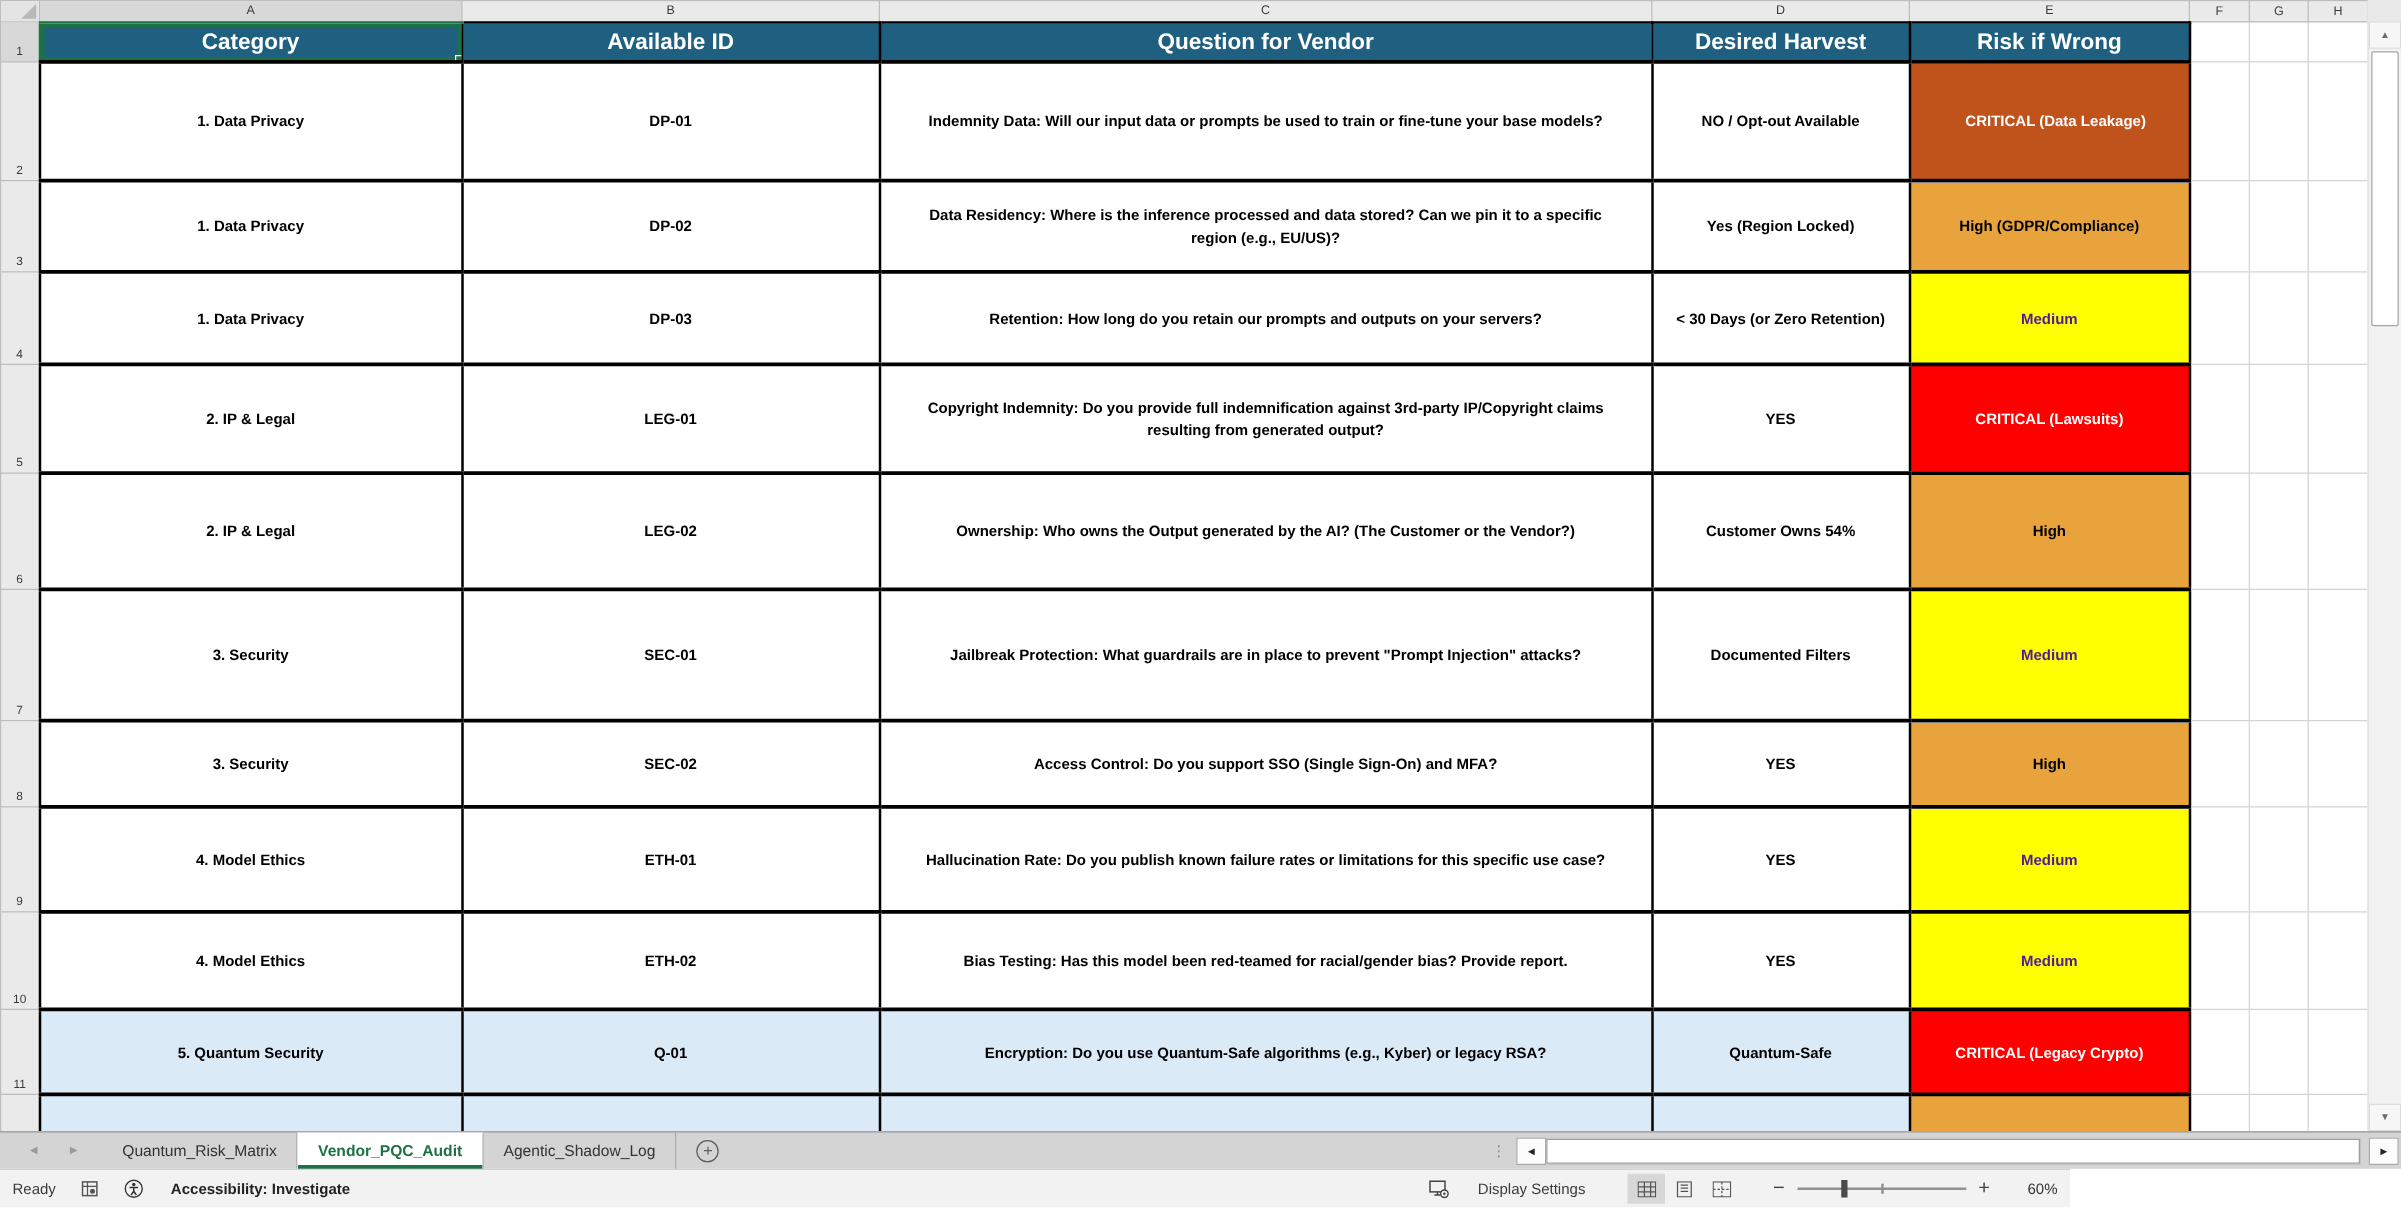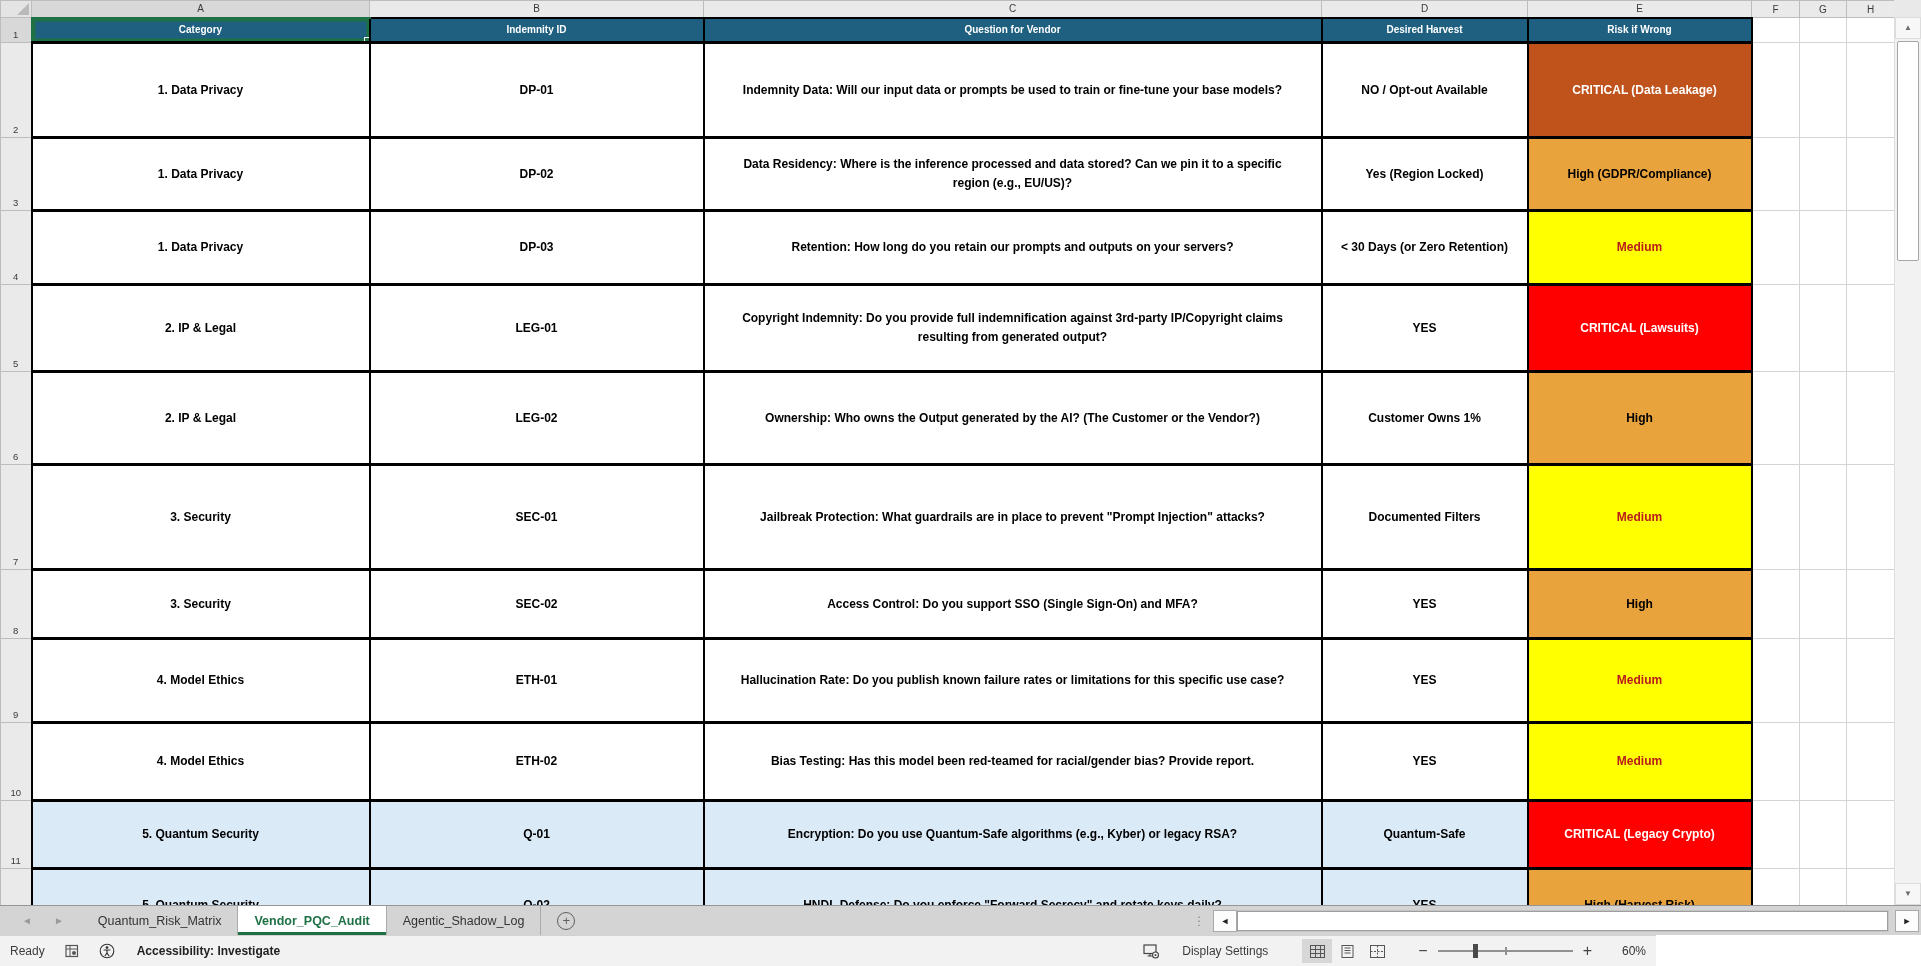--- a/index.html
+++ b/index.html
@@ -22,26 +22,26 @@
 
   
   th.gut { background:#EAEAEA; border:1px solid #BDBDBD; font-size:9.5px; font-weight:normal;
     color:#3a3a3a; text-align:center; vertical-align:bottom; padding-bottom:2px; }
   th.gut.selrow { background:#D8D8D8; border-right:2px solid var(--accent-green); }
 
   
   td.cell, td.hdr { border:2px solid #000; border-bottom-width:3px; text-align:center;
     vertical-align:middle; font-weight:bold; color:#000; font-size:12px; background:#fff;
     padding:2px 10px; line-height:1.55; overflow:hidden; }
-  td.hdr { background:var(--header-bg); color:#fff; font-size:10px; height:25px; padding:1px 4px; }
+  td.hdr { background:var(--header-bg); color:#fff; font-size:18px; height:25px; padding:1px 4px; }
   td.q { padding:2px 26px; }
   td[data-risk="critical-dark"] { background:var(--critical-dark); color:#fff;padding-left:20px; }
   td[data-risk="critical-red"]  { background:var(--critical-red);  color:#fff; }
   td[data-risk="high"]          { background:var(--high); color:#000000; }
-  td[data-risk="medium"]        { background:var(--medium); color:#b91c1c; }
+  td[data-risk="medium"]        { background:var(--medium); color:#4c1d95; }
   tr.tinted td.cell { background:var(--tint); }
   tr.tinted td.cell[data-risk="critical-red"] { background:var(--critical-red); }
   tr.tinted td.cell[data-risk="high"] { background:var(--high); }
 
   td.empty { background:#fff; border:1px solid #D4D4D4; }
 
   
   td.hdr.selected { position:relative; box-shadow: inset 0 0 0 2.5px var(--accent-green); }
   td.hdr.selected::after { content:""; position:absolute; right:-3px; bottom:-4px; width:6px;
     height:6px; background:var(--accent-green); border:1px solid #fff; z-index:3; }
@@ -126,21 +126,21 @@
           <th>D</th>
           <th>E</th>
           <th>F</th>
           <th>G</th>
           <th>H</th>
         </tr>
 
         <tr style="height:25px">
           <th class="gut selrow">1</th>
           <td class="hdr selected">Category</td>
-          <td class="hdr">Indemnity ID</td>
+          <td class="hdr">Available ID</td>
           <td class="hdr">Question for Vendor</td>
           <td class="hdr">Desired Harvest</td>
           <td class="hdr">Risk if Wrong</td>
           <td class="empty"></td>
           <td class="empty"></td>
           <td class="empty"></td>
         </tr>
 
         <tr style="height:95px">
           <th class="gut">2</th>
@@ -188,21 +188,21 @@
           <td class="empty"></td>
           <td class="empty"></td>
           <td class="empty"></td>
         </tr>
 
         <tr style="height:93px">
           <th class="gut">6</th>
           <td class="cell">2. IP &amp; Legal</td>
           <td class="cell">LEG-02</td>
           <td class="cell q">Ownership: Who owns the Output generated by the AI? (The Customer or the Vendor?)</td>
-          <td class="cell">Customer Owns 1%</td>
+          <td class="cell">Customer Owns 54%</td>
           <td class="cell" data-risk="high">High</td>
           <td class="empty"></td>
           <td class="empty"></td>
           <td class="empty"></td>
         </tr>
 
         <tr style="height:105px">
           <th class="gut">7</th>
           <td class="cell">3. Security</td>
           <td class="cell">SEC-01</td>

